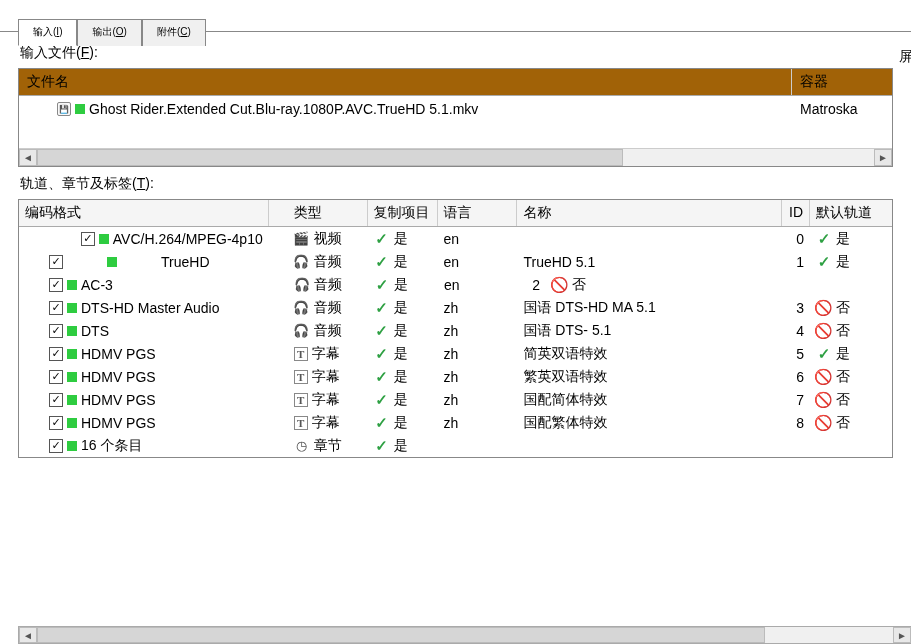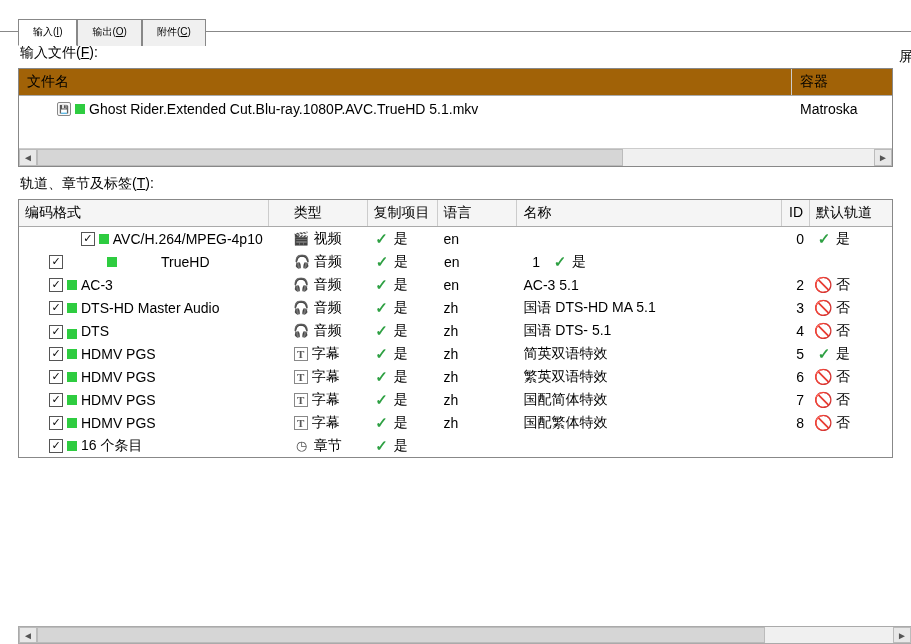--- a/index.html
+++ b/index.html
@@ -303,20 +303,23 @@
           <span class="typeicon" style="">🎧</span>
           <span>音频</span>
         </div>
         <div class="col w-copy">
           <span class="check-green">✓</span>
           <span>是</span>
         </div>
         <div class="col w-lang">
           <span>en</span>
         </div>
+        <div class="col w-name">
+          <span>TrueHD 5.1</span>
+        </div>
         <div class="col w-id" style="justify-content: flex-end;">
           <span>1</span>
         </div>
         <div class="col w-def">
           <span class="check-green">✓</span>
           <span>是</span>
         </div>
       </div>
       <div class="track-row">
         <div class="col w-codec" style="padding-left: 30px;">
@@ -328,23 +331,20 @@
           <span class="typeicon" style="">🎧</span>
           <span>音频</span>
         </div>
         <div class="col w-copy">
           <span class="check-green">✓</span>
           <span>是</span>
         </div>
         <div class="col w-lang">
           <span>en</span>
         </div>
-        <div class="col w-name">
-          <span>AC-3 5.1</span>
-        </div>
         <div class="col w-id" style="justify-content: flex-end;">
           <span>2</span>
         </div>
         <div class="col w-def">
           <span class="no-red">🚫</span>
           <span>否</span>
         </div>
       </div>
       <div class="track-row">
         <div class="col w-codec" style="padding-left: 30px;">
@@ -368,21 +368,21 @@
         </div>
         <div class="col w-id" style="justify-content: flex-end;">
           <span>3</span>
         </div>
         <div class="col w-def">
           <span class="no-red">🚫</span>
           <span>否</span>
         </div>
       </div>
       <div class="track-row">
-        <div class="col w-codec" style="padding-left: 30px; align-items: flex-end;">
+        <div class="col w-codec" style="padding-left: 30px;">
           <span class="chk"></span>
           <span class="sq-green"></span>
           <span>DTS</span>
         </div>
         <div class="col w-type">
           <span class="typeicon" style="">🎧</span>
           <span>音频</span>
         </div>
         <div class="col w-copy">
           <span class="check-green">✓</span>

